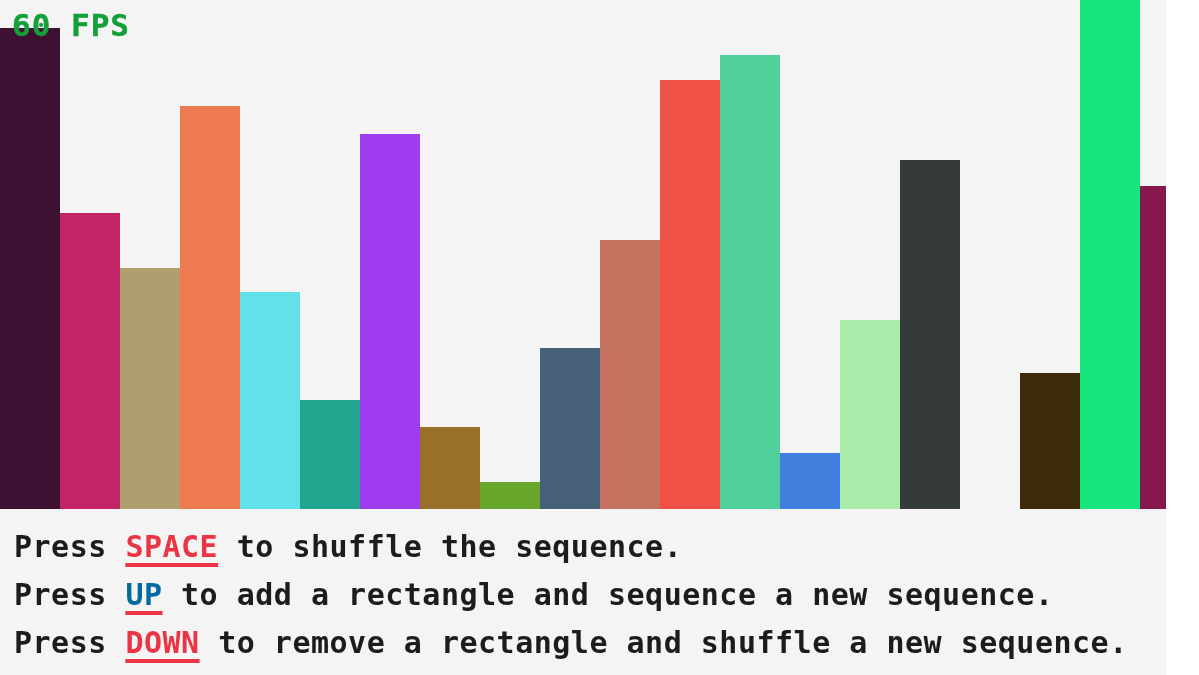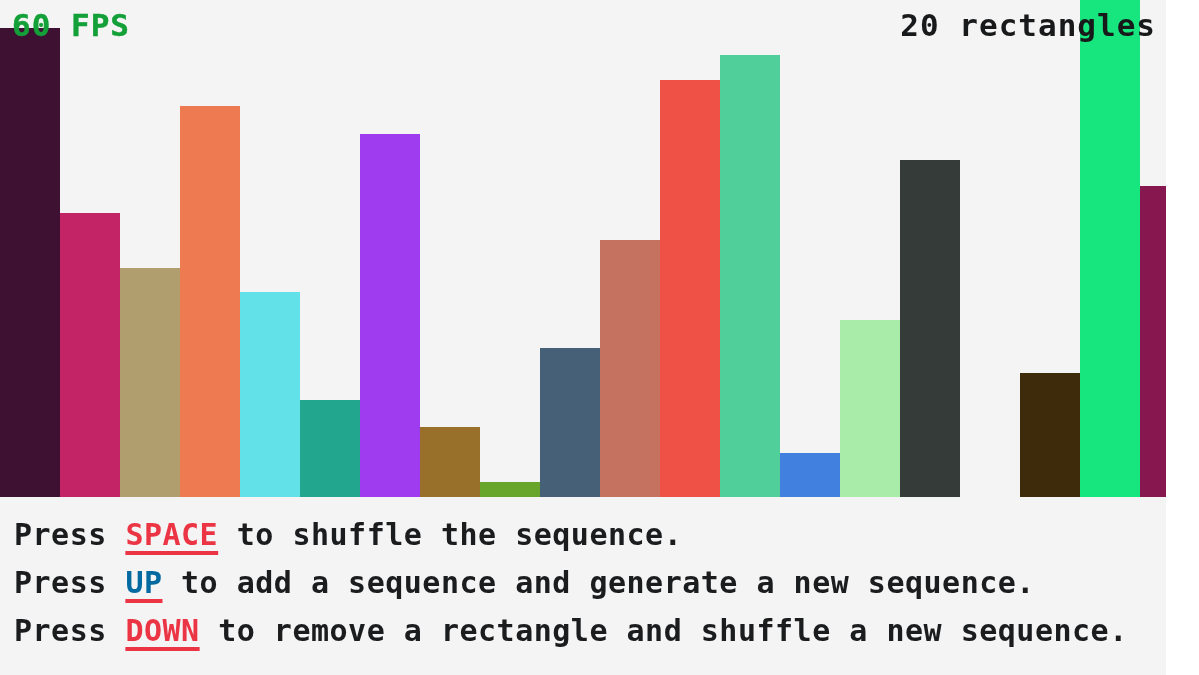--- a/index.html
+++ b/index.html
@@ -58,21 +58,21 @@
     letter-spacing: 1px;
     color: #18191a;
     font-weight: 700;
     white-space: nowrap;
   }
 
   
   #instructions {
     position: absolute;
     left: 0;
-    top: 497px;
+    top: 509px;
     width: 1199px;
     height: 166px;
     background: #f4f4f4;
     padding: 14px 0 0 14px;
     box-sizing: border-box;
   }
 
   .instruction-line {
     font-size: 30px;
     line-height: 48px;
@@ -112,21 +112,20 @@
       <div class="bar" style="left: 780px; width: 60px; height: 56px; background: rgb(65, 128, 222);"></div>
       <div class="bar" style="left: 840px; width: 60px; height: 189px; background: rgb(169, 236, 170);"></div>
       <div class="bar" style="left: 900px; width: 60px; height: 349px; background: rgb(52, 59, 56);"></div>
       <div class="bar" style="left: 1020px; width: 60px; height: 136px; background: rgb(62, 43, 12);"></div>
       <div class="bar" style="left: 1080px; width: 60px; height: 509px; background: rgb(23, 229, 126);"></div>
       <div class="bar" style="left: 1140px; width: 59px; height: 323px; background: rgb(135, 23, 79);"></div>
     </div>
 
   <div id="fps-counter" style="color: rgb(20, 160, 56);">60 FPS</div>
 
-  <div id="rect-counter" style="color: rgb(24, 25, 26);">20 rectangles</div>
 
   <div id="instructions">
       <div class="instruction-line"><span>Press </span><span class="key" style="color: rgb(236, 53, 68); text-decoration-color: rgb(236, 53, 68);">SPACE</span><span> to shuffle the sequence.</span></div>
-      <div class="instruction-line"><span>Press </span><span class="key" style="color: #0369a1; text-decoration-color: rgb(236, 53, 68);">UP</span><span> to add a sequence and generate a new sequence.</span></div>
+      <div class="instruction-line"><span>Press </span><span class="key" style="color: #0369a1; text-decoration-color: rgb(236, 53, 68);">UP</span><span> to add a rectangle and sequence a new sequence.</span></div>
       <div class="instruction-line"><span>Press </span><span class="key" style="color: rgb(236, 53, 68); text-decoration-color: rgb(236, 53, 68);">DOWN</span><span> to remove a rectangle and shuffle a new sequence.</span></div>
     </div>
 
 </div>
 
 </body></html>

